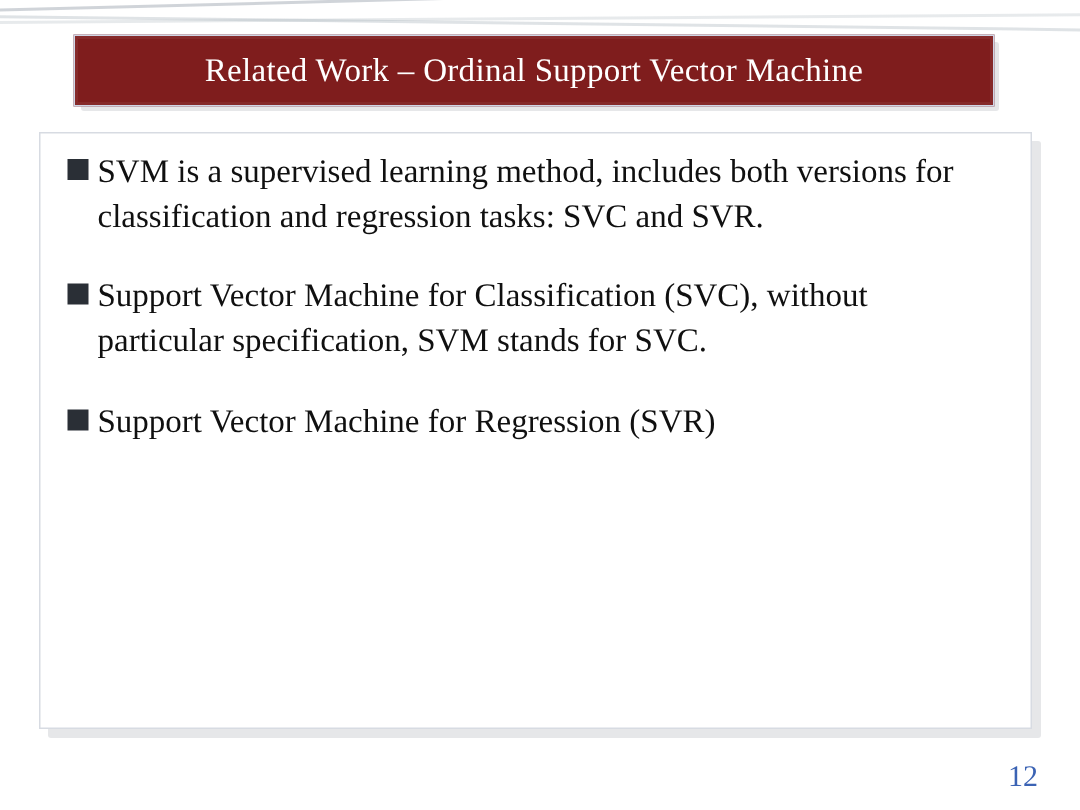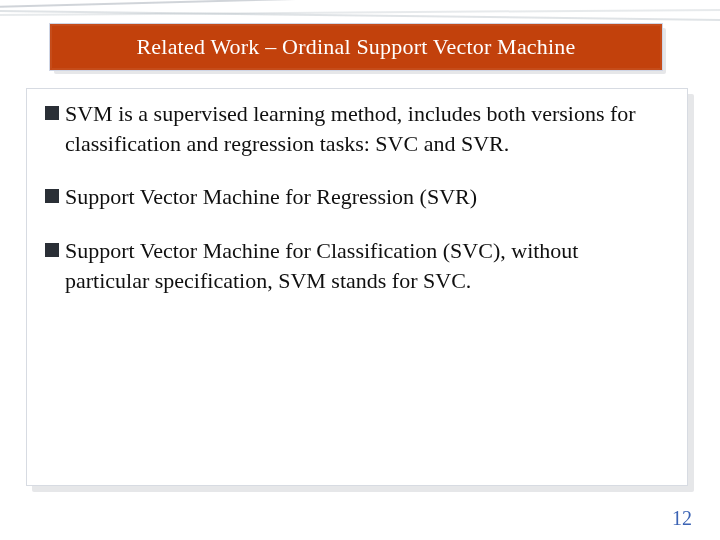--- a/index.html
+++ b/index.html
@@ -38,21 +38,21 @@
     background: #9aa0a6;
     opacity: 0.25;
     border-radius: 2px;
   }
   .title-bar {
     position: absolute;
     top: 23px;
     left: 49px;
     width: 612px;
     height: 46px;
-    background: #c2410c;
+    background: #7f1d1d;
     border: 1px solid #cfd6e6;
     box-shadow: inset 0 0 0 2px rgba(255,255,255,0.06);
     display: flex;
     align-items: center;
     justify-content: center;
   }
   .title-text {
     color: #ffffff;
     font-size: 22px;
     letter-spacing: 0.2px;
@@ -126,25 +126,25 @@
   <div class="body-shadow"></div>
   <div class="body-panel">
 
     <div class="bullet-item">
       <div class="bullet-box"></div>
       <div class="bullet-text">SVM is a supervised learning method, includes both versions for classification and regression tasks: SVC and SVR.</div>
     </div>
 
     <div class="bullet-item">
       <div class="bullet-box"></div>
-      <div class="bullet-text">Support Vector Machine for Regression (SVR)</div>
+      <div class="bullet-text">Support Vector Machine for Classification (SVC), without particular specification, SVM stands for SVC.</div>
     </div>
 
     <div class="bullet-item">
       <div class="bullet-box"></div>
-      <div class="bullet-text">Support Vector Machine for Classification (SVC), without particular specification, SVM stands for SVC.</div>
+      <div class="bullet-text">Support Vector Machine for Regression (SVR)</div>
     </div>
 
   </div>
 
   <div class="page-num">12</div>
 
 </div>
 
 </body></html>

